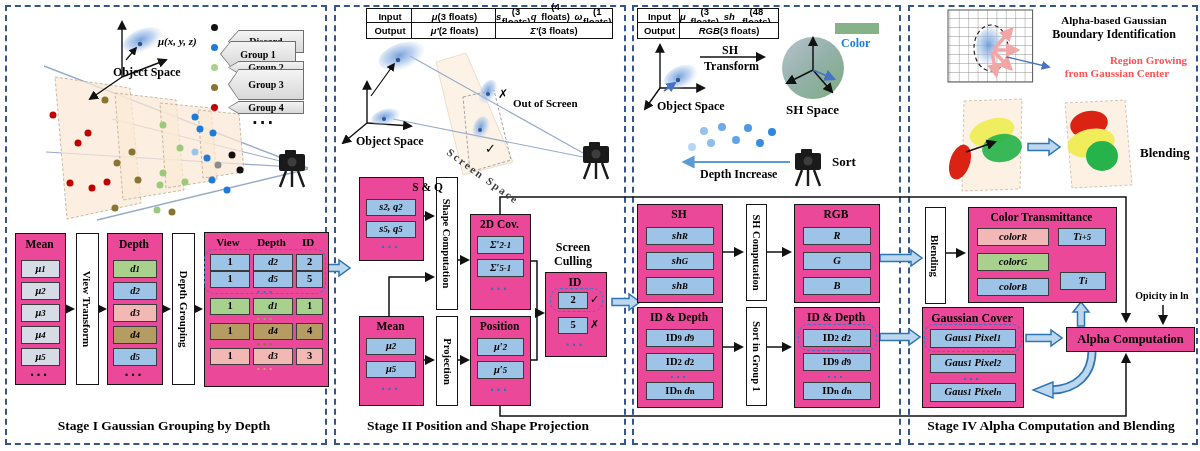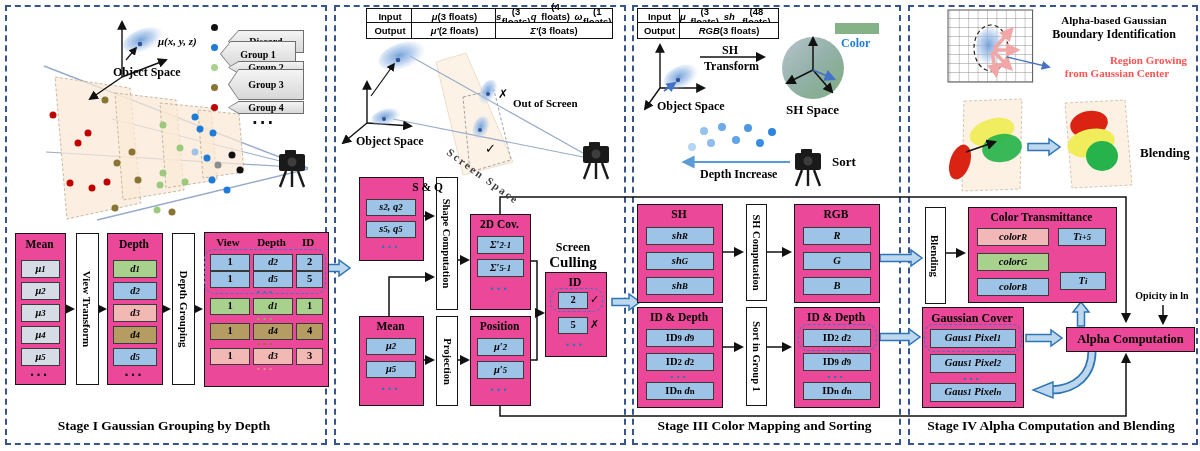--- a/index.html
+++ b/index.html
@@ -351,21 +351,21 @@
     <span class="vtxt" style="font-size:10.5px;">Shape Computation</span>
     </div>
 
   <div class="box" style="left:470px;top:214px;width:59px;height:94px;"></div>
   <div class="hd" style="left:470px;top:218px;width:59px;">2D Cov.</div>
   <div class="cell cb" style="left:477px;top:236px;width:45px;height:16px;">Σ′<sub>2</sub><sup>-1</sup></div>
   <div class="cell cb" style="left:477px;top:259px;width:45px;height:16px;">Σ′<sub>5</sub><sup>-1</sup></div>
   <div class="dots db" style="left:470px;top:280px;width:59px;">...</div>
 
   <div class="hd" style="left:543px;top:240px;width:60px;font-size:12px;">Screen</div>
-  <div class="hd" style="left:543px;top:254px;width:60px;font-size:15px;">Culling</div>
+  <div class="hd" style="left:543px;top:254px;width:60px;font-size:12px;">Culling</div>
 
   <div class="box" style="left:545px;top:272px;width:60px;height:83px;"></div>
   <div class="hd" style="left:545px;top:276px;width:60px;">ID</div>
   <div class="cell cb up" style="left:558px;top:292px;width:28px;height:15px;">2</div>
   <div class="mark" style="left:590px;top:294px;">✓</div>
   <div class="cell cb up" style="left:558px;top:317px;width:28px;height:15px;">5</div>
   <div class="mark" style="left:590px;top:319px;">✗</div>
   <div class="dots db" style="left:545px;top:336px;width:60px;">...</div>
   <div class="sel" style="left:550px;top:288px;width:51px;height:22px;"></div>
 
@@ -378,20 +378,21 @@
   <div class="vbox" style="left:436px;top:316px;width:20px;height:88px;">
     <span class="vtxt" style="font-size:10.5px;">Projection</span>
     </div>
 
   <div class="box" style="left:470px;top:316px;width:59px;height:88px;"></div>
   <div class="hd" style="left:470px;top:320px;width:59px;">Position</div>
   <div class="cell cb" style="left:477px;top:338px;width:45px;height:16px;">μ′<sub>2</sub></div>
   <div class="cell cb" style="left:477px;top:361px;width:45px;height:16px;">μ′<sub>5</sub></div>
   <div class="dots db" style="left:470px;top:381px;width:59px;">...</div>
 
+  <div class="title" style="left:334px;top:418px;width:288px;">Stage II   Position and Shape Projection</div>
 
   <div class="io" style="left:637px;top:8px;width:43px;height:15px;">Input</div>
   <div class="io" style="left:679px;top:8px;width:98px;height:15px;"><i>μ</i> (3 floats) <i>sh</i> (48 floats)</div>
   <div class="io" style="left:637px;top:22px;width:43px;height:15px;">Output</div>
   <div class="io" style="left:679px;top:22px;width:98px;height:15px;"><i>RGB</i> (3 floats)</div>
 
   <div class="lbl" style="left:657px;top:100px;">Object Space</div>
   <div class="lbl" style="left:722px;top:44px;">SH</div>
   <div class="lbl" style="left:704px;top:60px;">Transform</div>
   <div class="lbl" style="left:786px;top:103px;font-size:13px;">SH Space</div>
@@ -427,21 +428,20 @@
     </div>
 
   <div class="box" style="left:794px;top:307px;width:84px;height:99px;"></div>
   <div class="hd" style="left:794px;top:311px;width:84px;">ID &amp; Depth</div>
   <div class="cell cb up" style="left:803px;top:329px;width:66px;height:16px;">ID<sub>2</sub> &nbsp;<i>d</i><sub>2</sub></div>
   <div class="sel" style="left:798px;top:324px;width:77px;height:25px;"></div>
   <div class="cell cb up" style="left:803px;top:353px;width:66px;height:16px;">ID<sub>9</sub> &nbsp;<i>d</i><sub>9</sub></div>
   <div class="dots db" style="left:794px;top:369px;width:84px;font-size:11px;">...</div>
   <div class="cell cb up" style="left:803px;top:382px;width:66px;height:16px;">ID<sub>n</sub> &nbsp;<i>d</i><sub>n</sub></div>
 
-  <div class="title" style="left:632px;top:418px;width:265px;">Stage III  Color Mapping and Sorting</div>
 
   <div class="lbl" style="left:1044px;top:14px;width:140px;text-align:center;font-size:11px;">Alpha-based Gaussian</div>
   <div class="lbl" style="left:1044px;top:28px;width:140px;text-align:center;font-size:12px;">Boundary Identification</div>
   <div class="lbl" style="left:1047px;top:54px;width:140px;text-align:right;font-size:11px;color:#ff5252;">Region Growing</div>
   <div class="lbl" style="left:1047px;top:67px;width:140px;text-align:center;font-size:11px;color:#ff5252;">from Gaussian Center</div>
   <div class="lbl" style="left:1140px;top:146px;font-size:13px;">Blending</div>
 
   <div class="vbox" style="left:925px;top:207px;width:19px;height:95px;">
     <span class="vtxt">Blending</span>
     </div>

